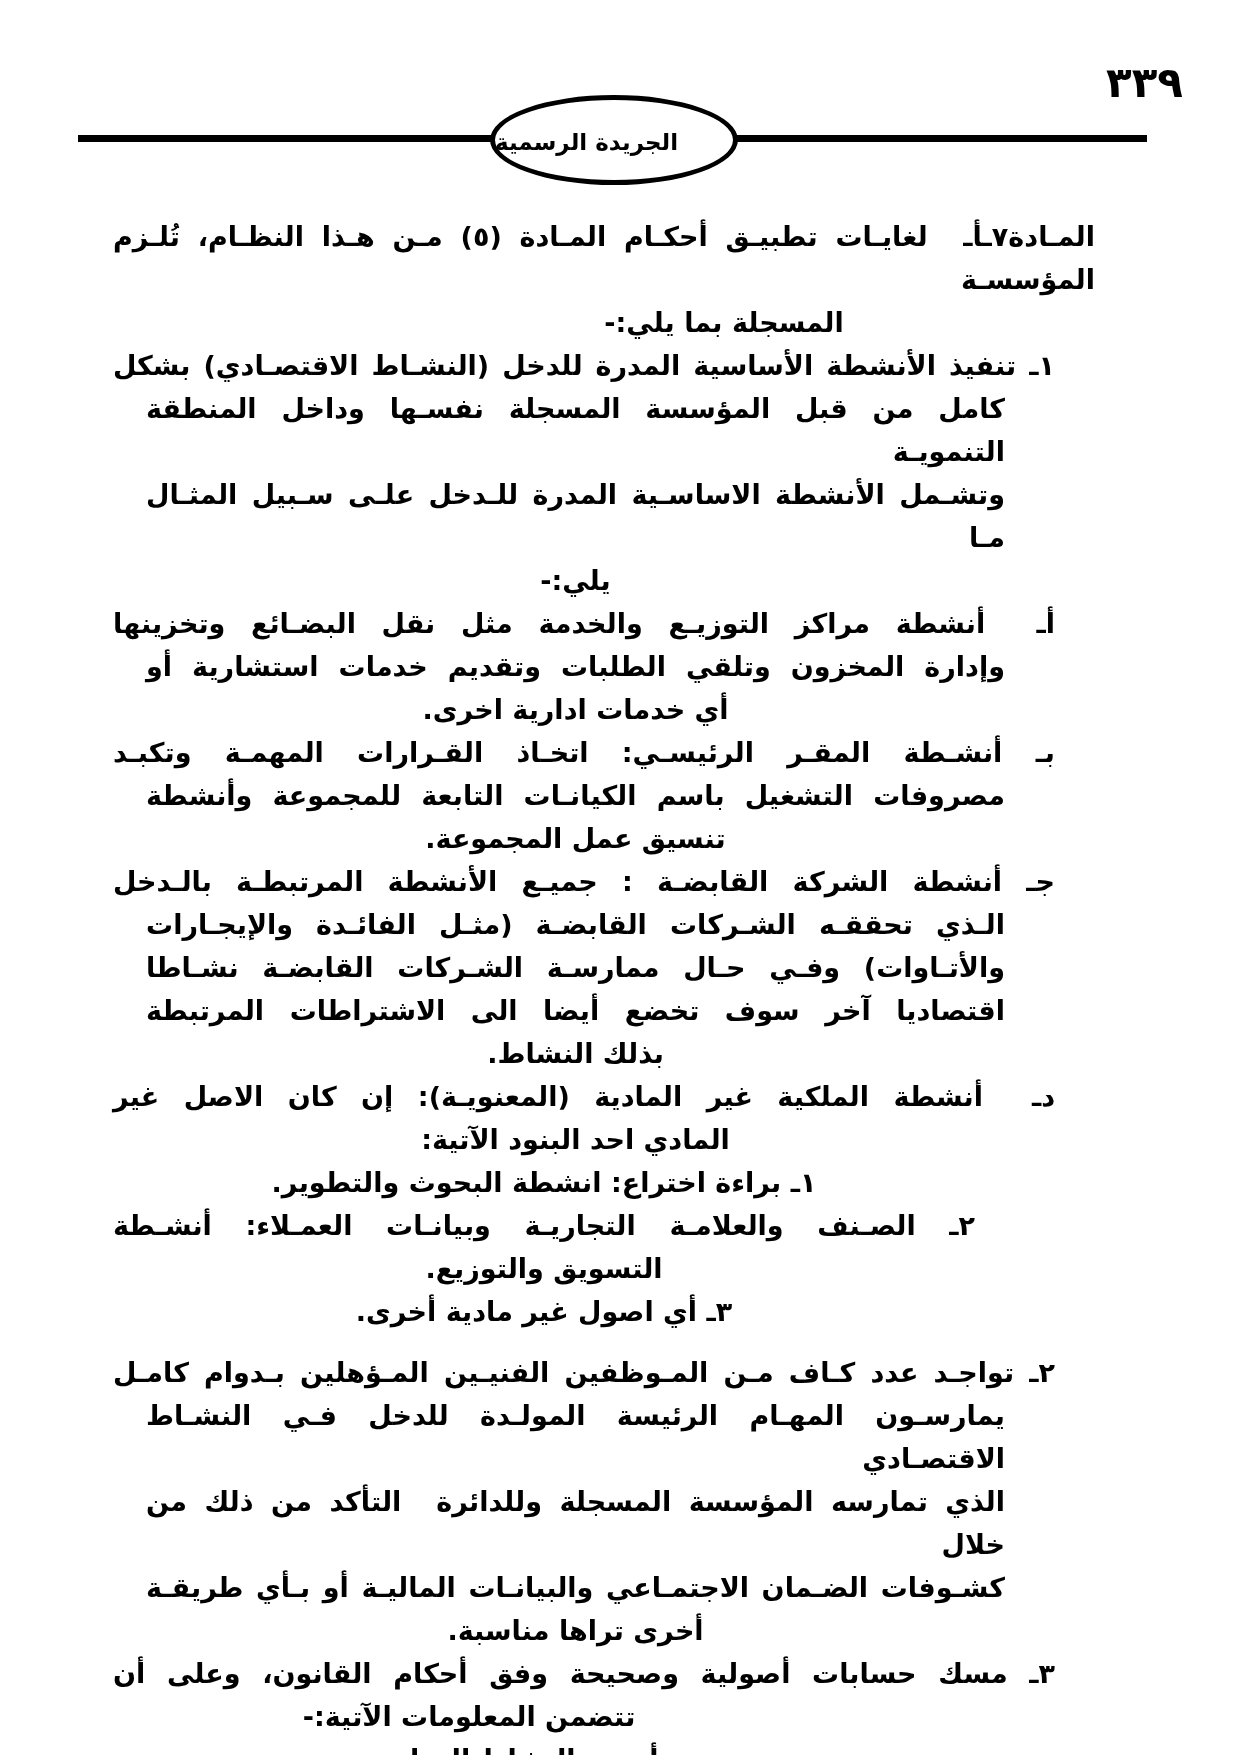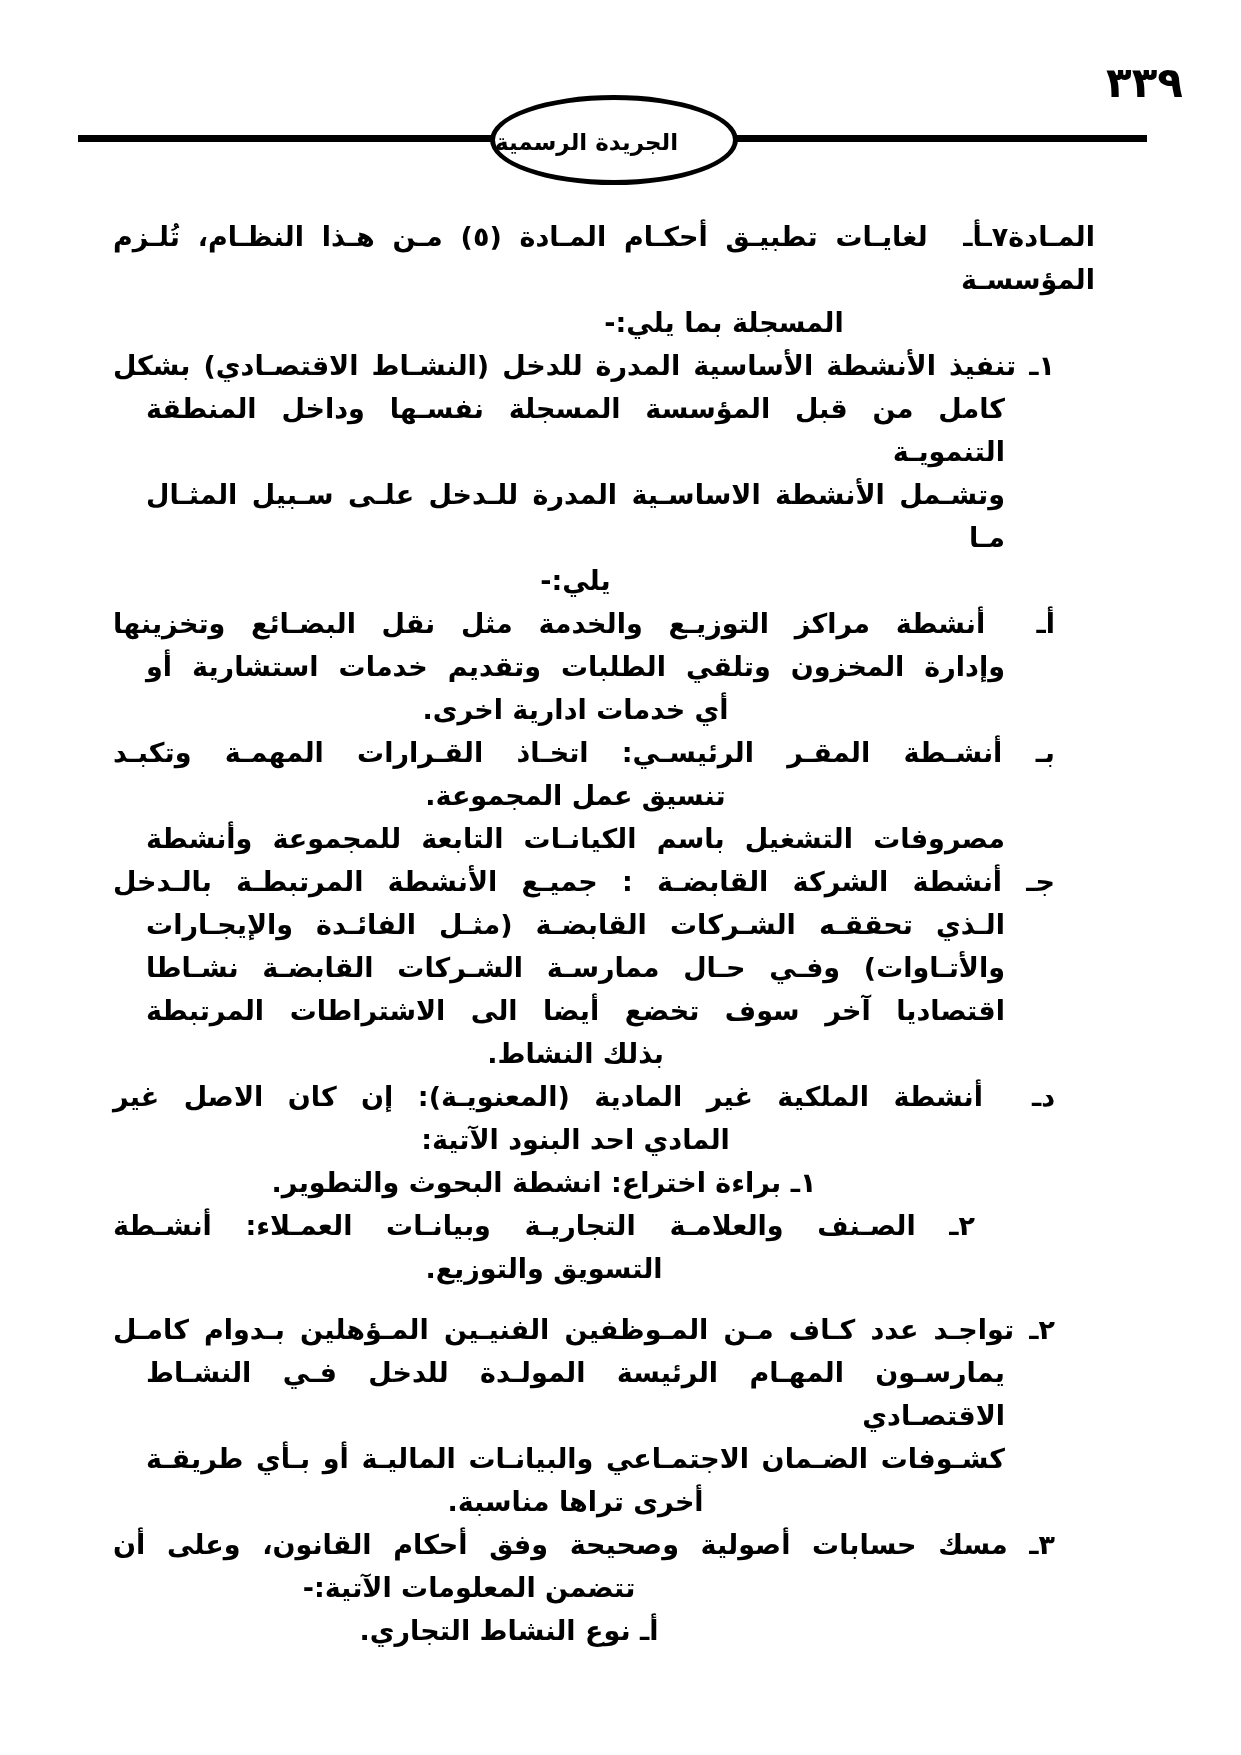--- a/index.html
+++ b/index.html
@@ -89,34 +89,36 @@
     <div class="ln out">المـادة٧ـأـ&nbsp;&nbsp;لغايـات تطبيـق أحكـام المـادة (٥) مـن هـذا النظـام، تُلـزم المؤسسـة</div>
     <div class="ln c ml">المسجلة بما يلي:-</div>
     <div class="ln">١ـ تنفيذ الأنشطة الأساسية المدرة للدخل (النشـاط الاقتصـادي) بشكل</div>
     <div class="ln i1">كامل من قبل المؤسسة المسجلة نفسـها وداخل المنطقة التنمويـة</div>
     <div class="ln i1">وتشـمل الأنشطة الاساسـية المدرة للـدخل علـى سـبيل المثـال مـا</div>
     <div class="ln c i1">يلي:-</div>
     <div class="ln">أـ&nbsp;&nbsp;أنشطة مراكز التوزيـع والخدمة مثل نقل البضـائع وتخزينها</div>
     <div class="ln i1">وإدارة المخزون وتلقي الطلبات وتقديم خدمات استشارية أو</div>
     <div class="ln c i1">أي خدمات ادارية اخرى.</div>
     <div class="ln">بـ أنشـطة المقـر الرئيسـي: اتخـاذ القـرارات المهمـة وتكبـد</div>
+    <div class="ln i1">مصروفات التشغيل باسم الكيانـات التابعة للمجموعة وأنشطة</div>
     <div class="ln c i1">تنسيق عمل المجموعة.</div>
-    <div class="ln i1">مصروفات التشغيل باسم الكيانـات التابعة للمجموعة وأنشطة</div>
     <div class="ln">جـ أنشطة الشركة القابضـة : جميـع الأنشطة المرتبطـة بالـدخل</div>
     <div class="ln i1">الـذي تحققـه الشـركات القابضـة (مثـل الفائـدة والإيجـارات</div>
     <div class="ln i1">والأتـاوات) وفـي حـال ممارسـة الشـركات القابضـة نشـاطا</div>
     <div class="ln i1">اقتصاديا آخر سوف تخضع أيضا الى الاشتراطات المرتبطة</div>
     <div class="ln c i1">بذلك النشاط.</div>
     <div class="ln">دـ&nbsp;&nbsp;أنشطة الملكية غير المادية (المعنويـة): إن كان الاصل غير</div>
     <div class="ln c i1">المادي احد البنود الآتية:</div>
     <div class="ln c i2">١ـ براءة اختراع: انشطة البحوث والتطوير.</div>
     <div class="ln i2">٢ـ الصـنف والعلامـة التجاريـة وبيانـات العمـلاء: أنشـطة</div>
     <div class="ln c i2">التسويق والتوزيع.</div>
+    <div class="ln c i2">٣ـ أي اصول غير مادية أخرى.</div>
     <div class="ln gap">٢ـ تواجـد عدد كـاف مـن المـوظفين الفنيـين المـؤهلين بـدوام كامـل</div>
     <div class="ln i1">يمارسـون المهـام الرئيسة المولـدة للدخل فـي النشـاط الاقتصـادي</div>
+    <div class="ln i1">الذي تمارسه المؤسسة المسجلة وللدائرة&nbsp; التأكد من ذلك من خلال</div>
     <div class="ln i1">كشـوفات الضـمان الاجتمـاعي والبيانـات الماليـة أو بـأي طريقـة</div>
     <div class="ln c i1">أخرى تراها مناسبة.</div>
     <div class="ln">٣ـ مسك حسابات أصولية وصحيحة وفق أحكام القانون، وعلى أن</div>
     <div class="ln c cL">تتضمن المعلومات الآتية:-</div>
     <div class="ln c cM">أـ نوع النشاط التجاري.</div>
   </div>
 
 </div>
 
 </body></html>

